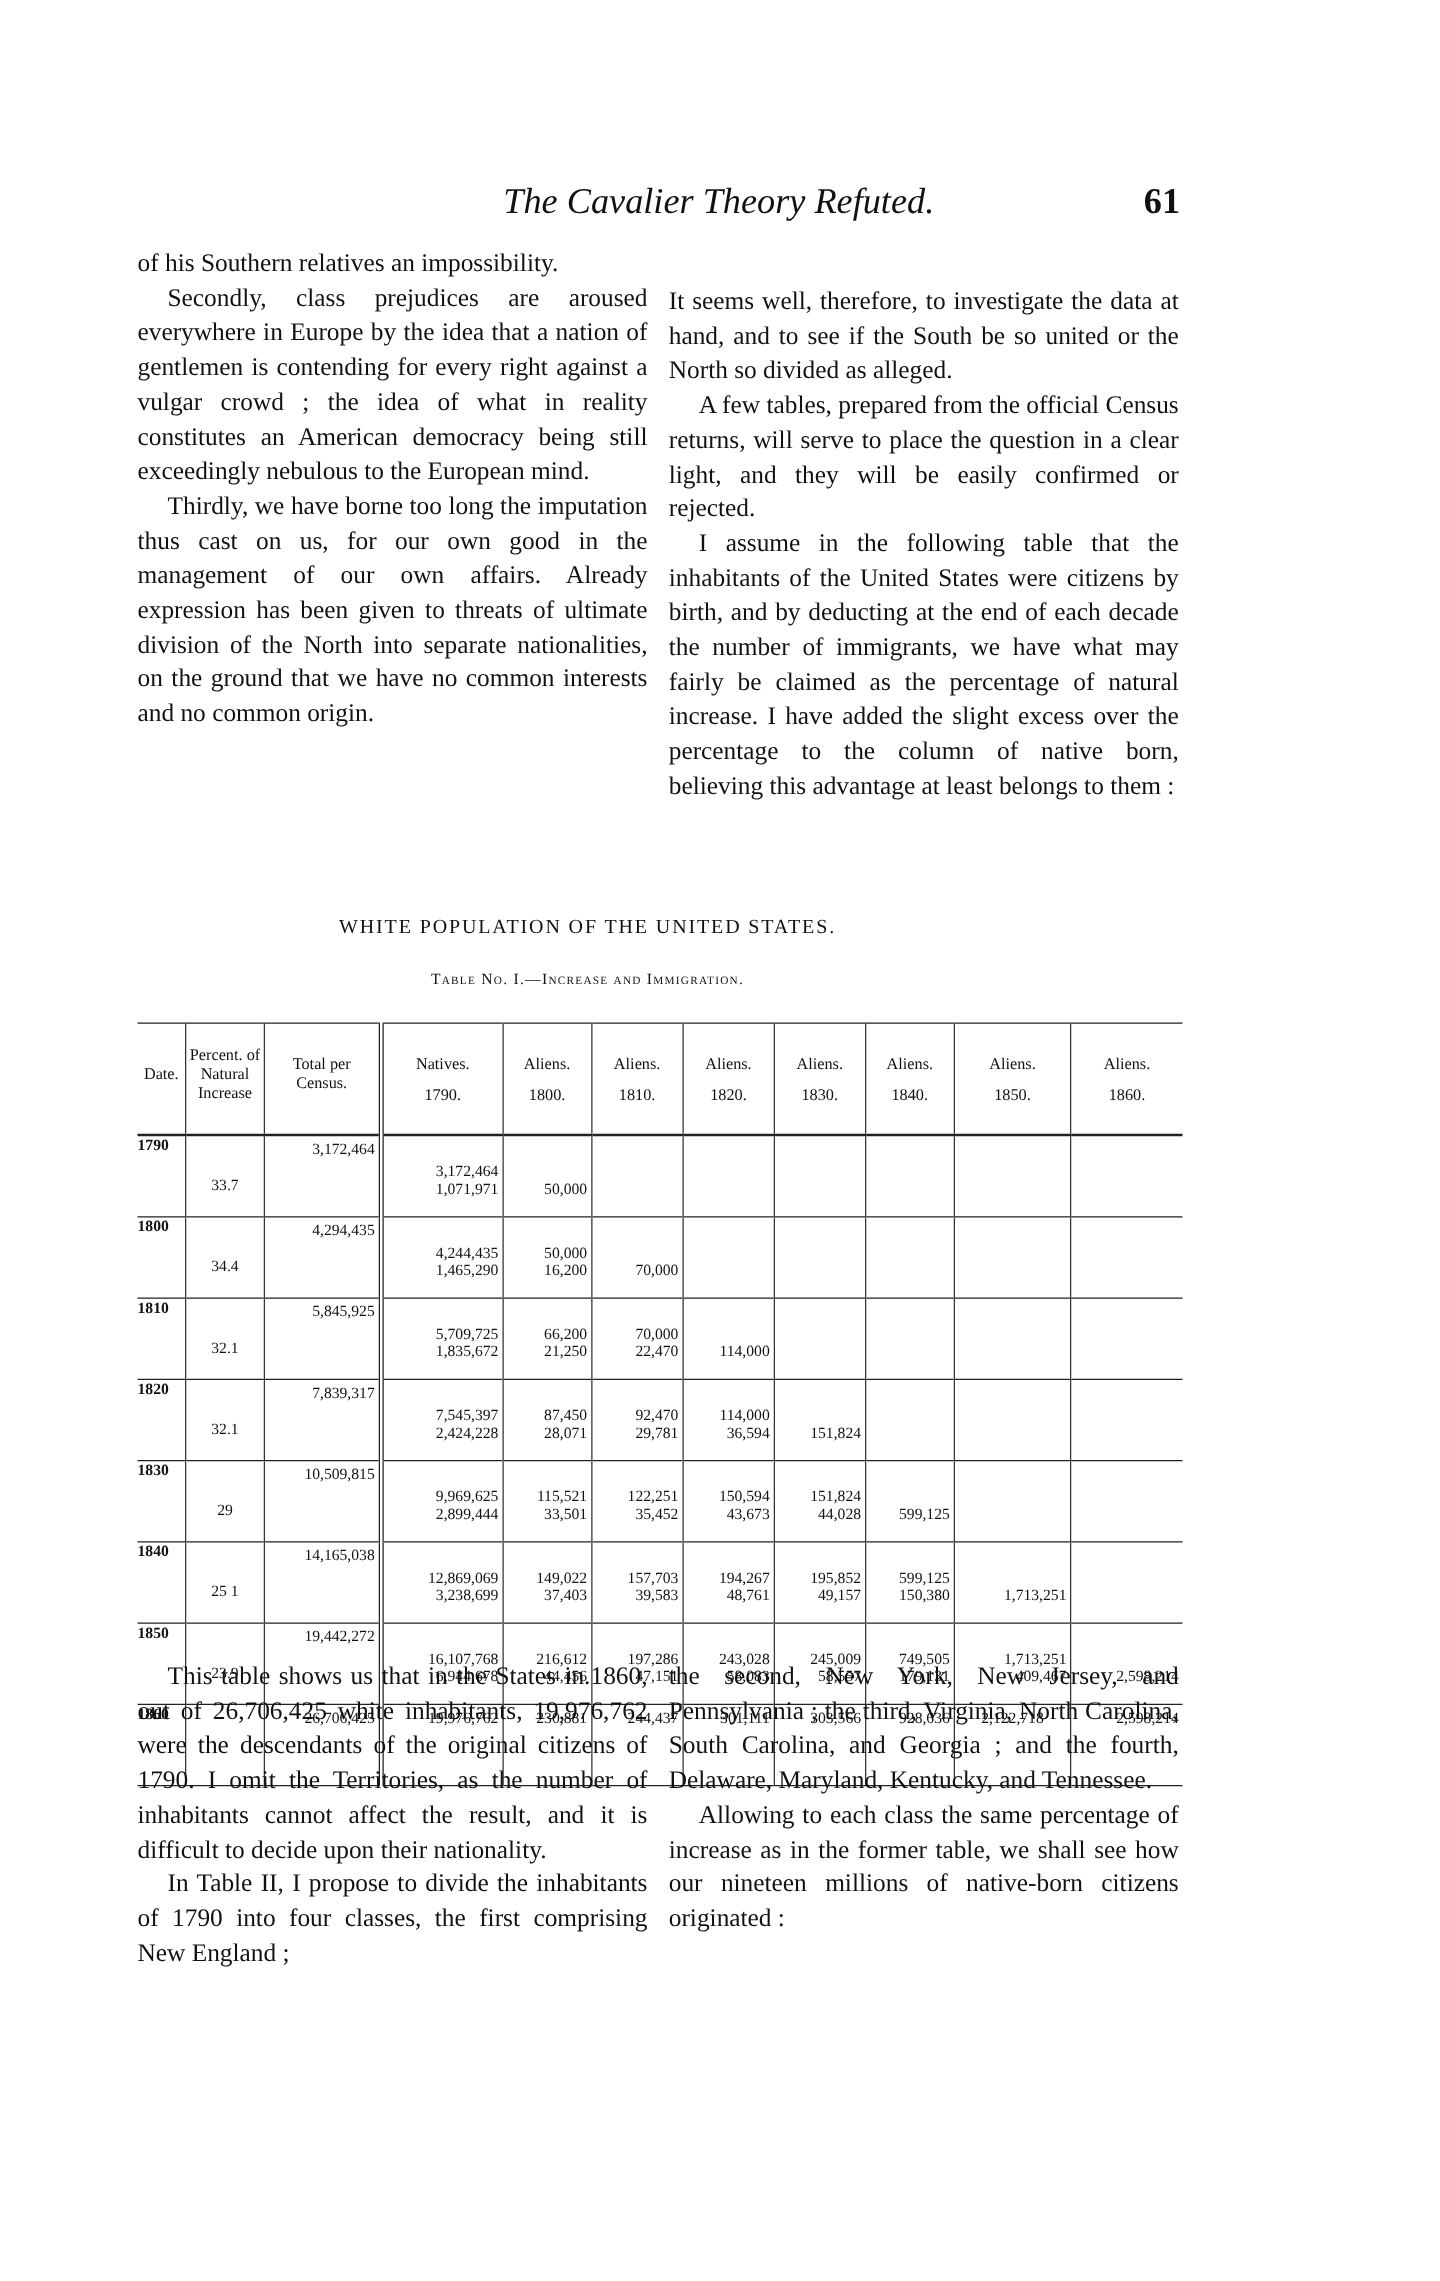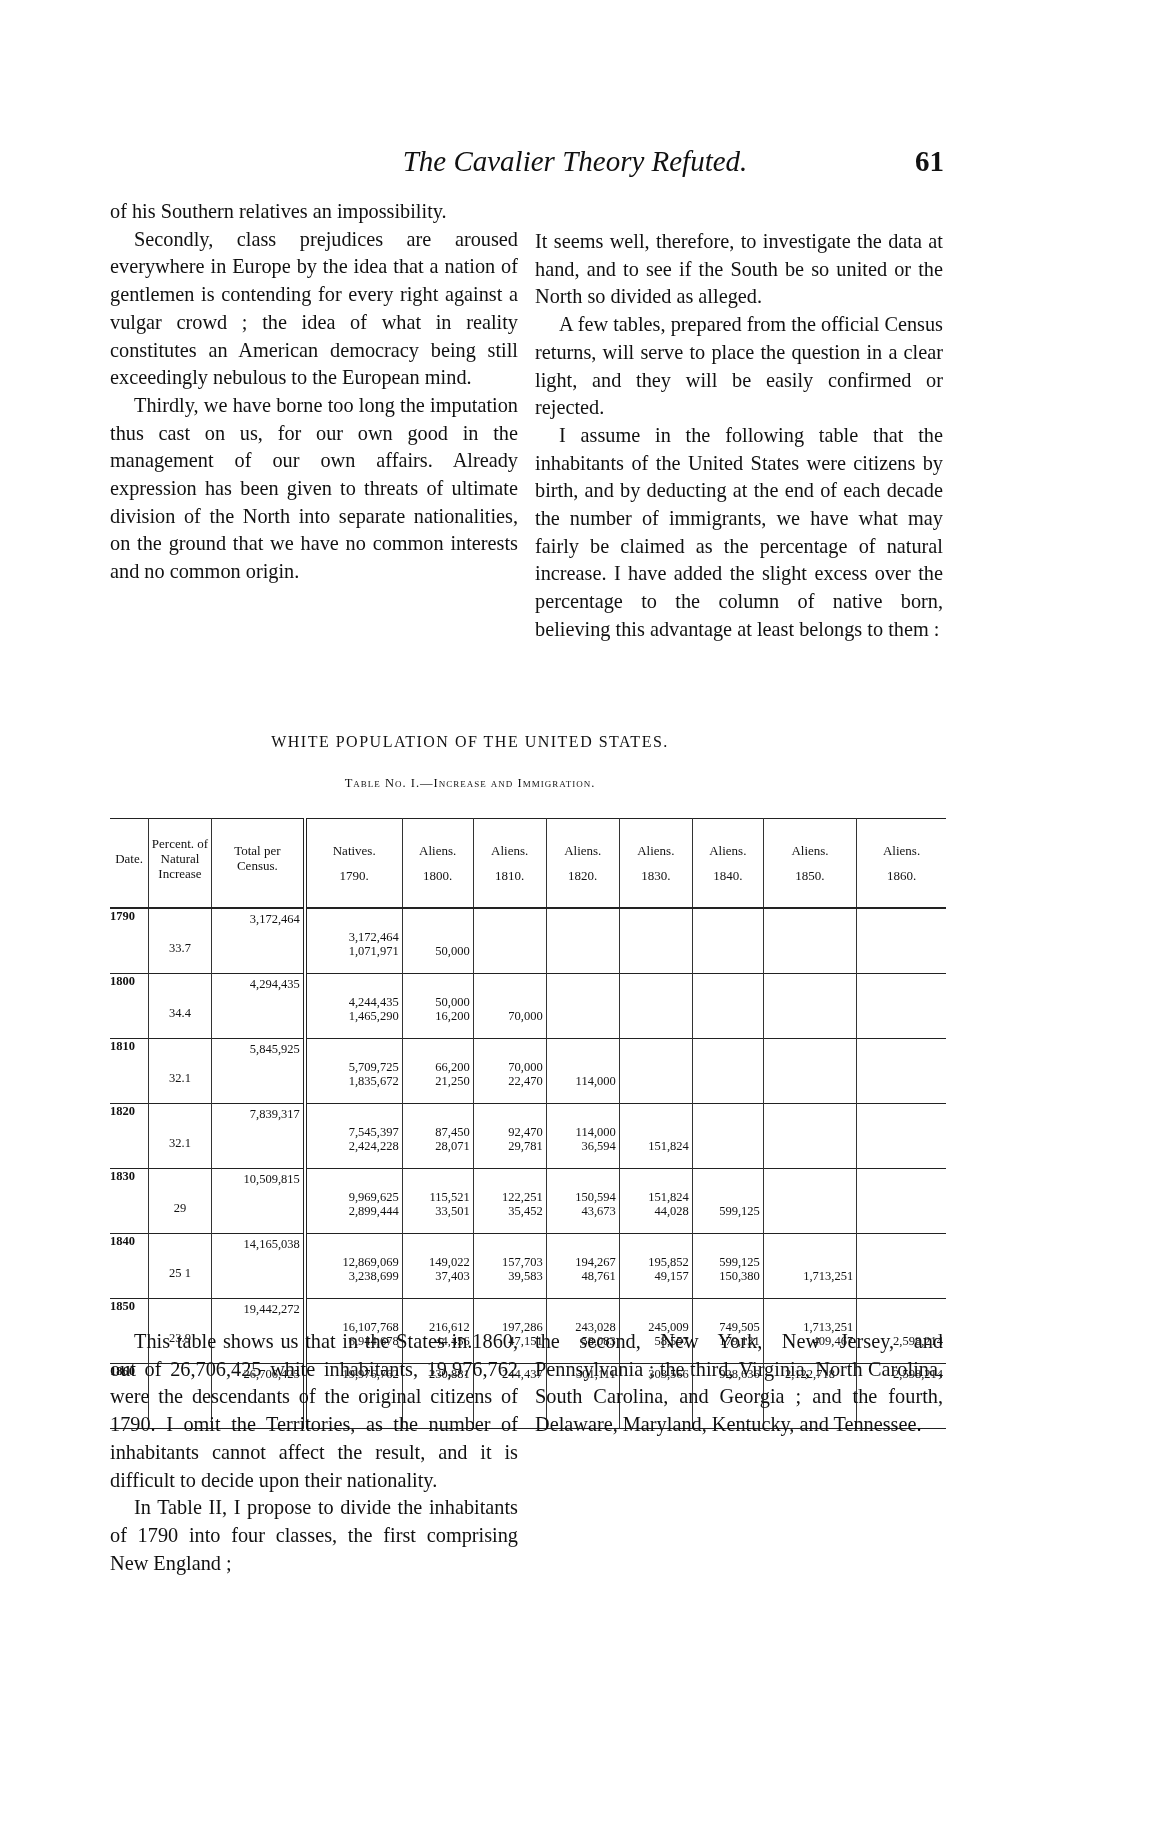--- a/index.html
+++ b/index.html
@@ -454,13 +454,14 @@
     </tbody>
 </table>
 
 <div class="col col-bl">
   <p class="indent">This table shows us that in the States in.1860, out of 26,706,425 white inhabitants, 19,976,762 were the descendants of the original citizens of 1790. I omit the Territories, as the number of inhabitants cannot affect the result, and it is difficult to decide upon their nationality.</p>
   <p class="indent">In Table II, I propose to divide the inhabitants of 1790 into four classes, the first comprising New England ;</p>
 </div>
 
 <div class="col col-br">
   <p>the second, New York, New Jersey, and Pennsylvania ; the third, Virginia, North Carolina, South Carolina, and Georgia ; and the fourth, Delaware, Maryland, Kentucky, and Tennessee.</p>
+  <p class="indent">Allowing to each class the same percentage of increase as in the former table, we shall see how our nineteen millions of native-born citizens originated :</p>
 </div>
 
 </body></html>

